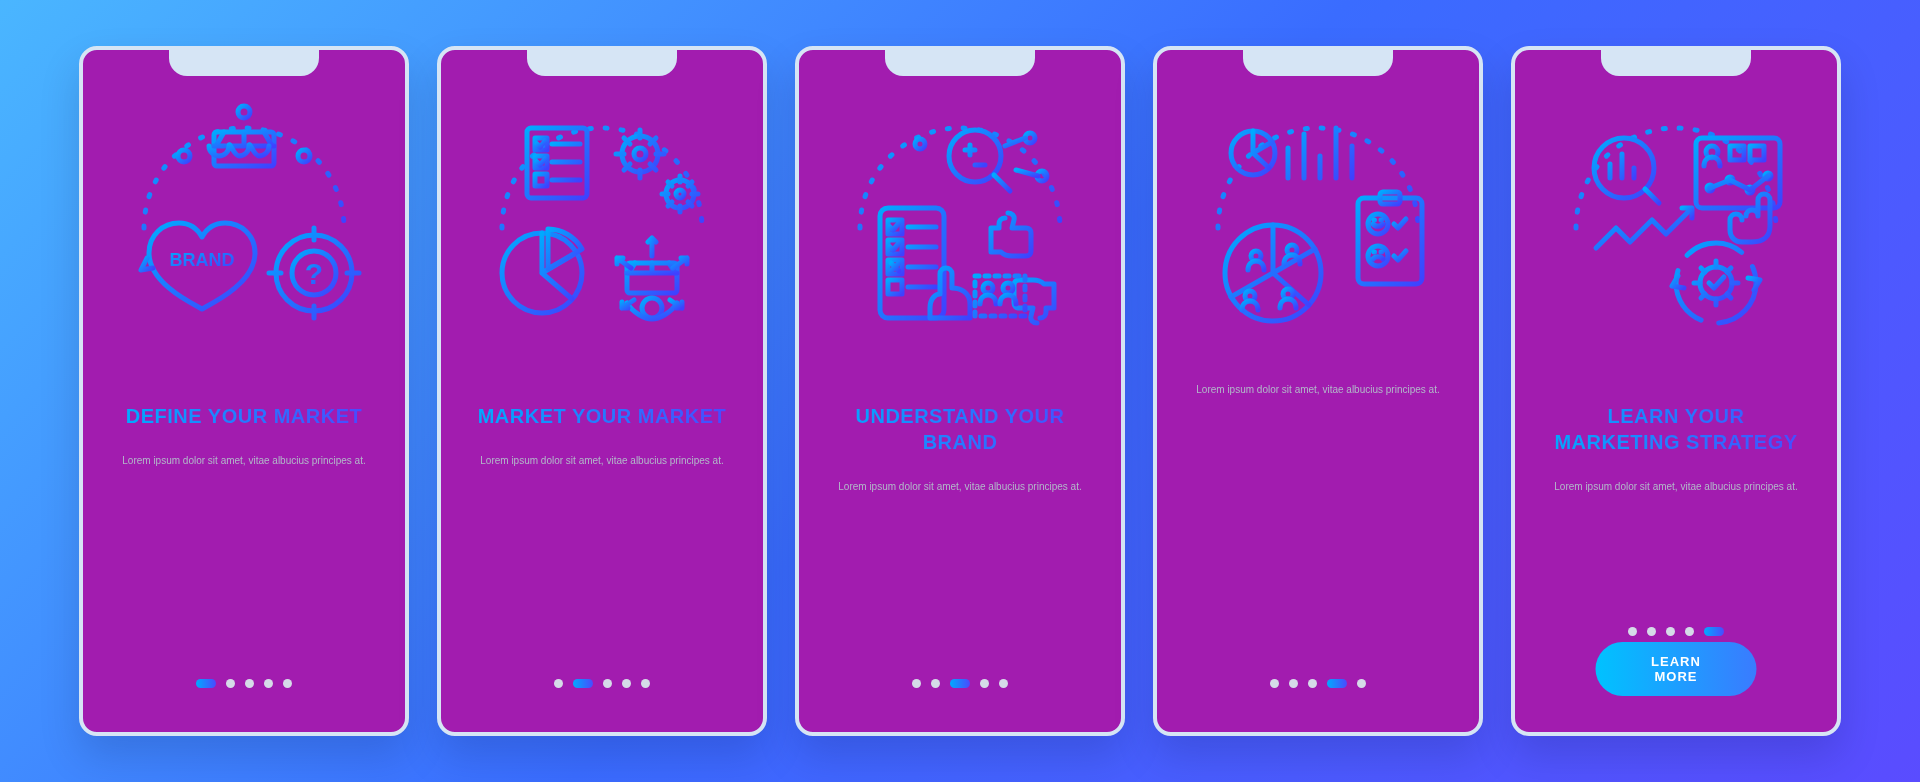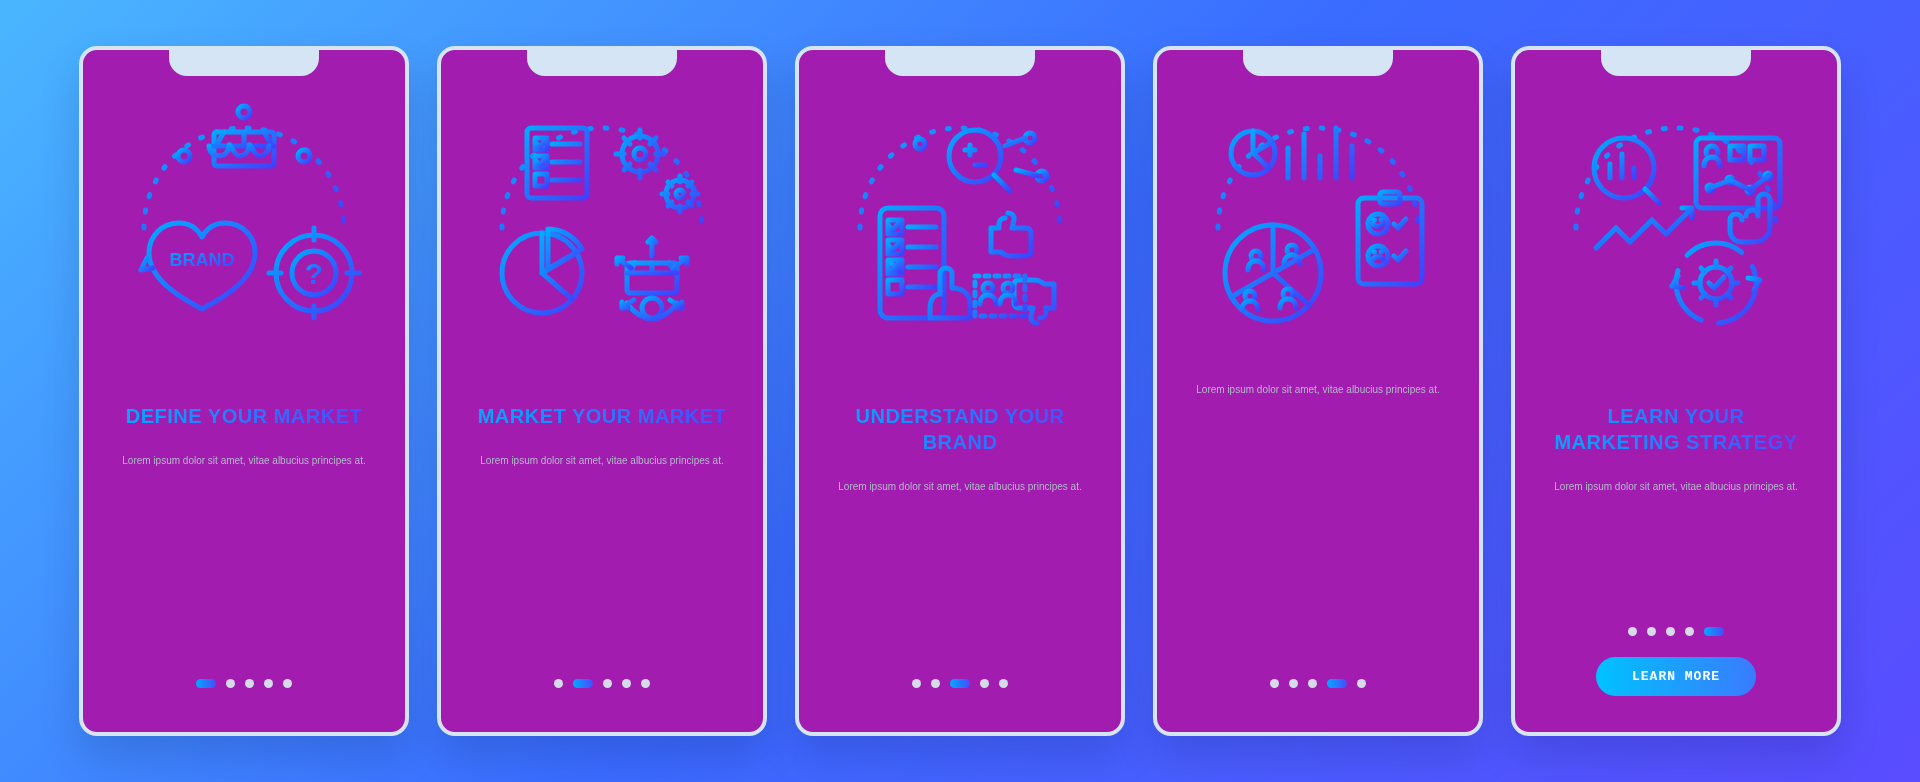--- a/index.html
+++ b/index.html
@@ -91,21 +91,20 @@
     transform: translateX(-50%);
     padding: 12px 36px;
     border-radius: 30px;
     border: none;
     color: #fff;
     font-weight: 700;
     font-size: 13px;
     letter-spacing: 1px;
     background: linear-gradient(90deg,#00c2ff 0%,#3a7bff 100%);
     cursor: pointer;
-    font-family: Liberation Mono, monospace;
   }
   .phone.has-btn .dots { margin-bottom: 70px; }
   
   .grad-stroke stop:first-child { stop-color:#00aaff; }
   .grad-stroke stop:last-child  { stop-color:#4040ff; }
 </style>
 </head>
 <body>
 
 <svg width="0" height="0" style="position:absolute">

